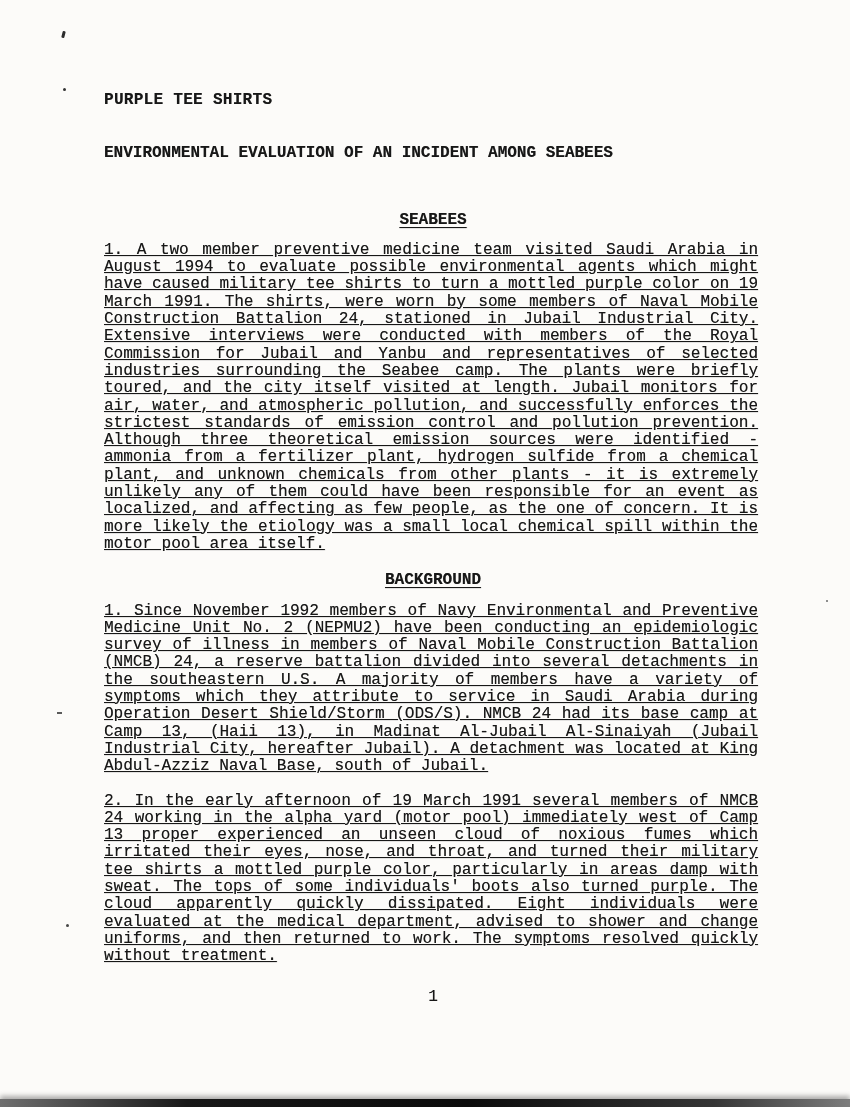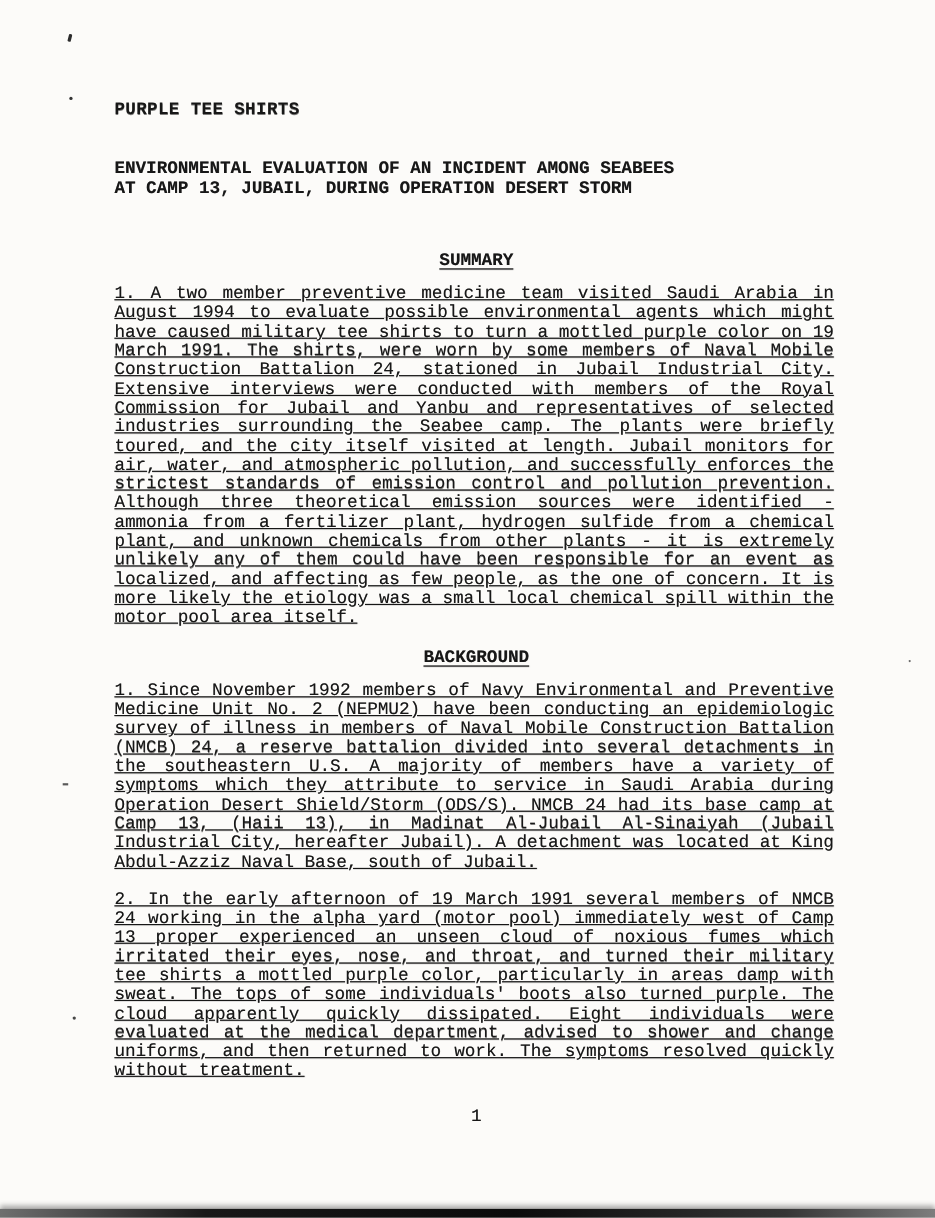--- a/index.html
+++ b/index.html
@@ -85,24 +85,23 @@
 <body>
 
 <div class="scan-page">
 
   <div class="page-content">
 
     <div class="doc-title">PURPLE TEE SHIRTS</div>
 
     <div class="doc-subtitle">ENVIRONMENTAL EVALUATION OF AN INCIDENT AMONG SEABEES</div>
 
-    <div class="doc-subtitle">AT CAMP 13, JUBAIL, DURING OPERATION DESERT STORM</div>
 
     <div class="section section-summary">
-      <div class="section-heading">SUMMARY</div>
+      <div class="section-heading">SEABEES</div>
       <p class="body-para">1.  A two member preventive medicine team visited Saudi Arabia in August 1994 to evaluate possible environmental agents which might have caused military tee shirts to turn a mottled purple color on 19 March 1991.  The shirts, were worn by some members of Naval Mobile Construction Battalion 24, stationed in Jubail Industrial City.  Extensive interviews were conducted with members of the Royal Commission for Jubail and Yanbu and representatives of selected industries surrounding the Seabee camp.  The plants were briefly toured, and the city itself visited at length.  Jubail monitors for air, water, and atmospheric pollution, and successfully enforces the strictest standards of emission control and pollution prevention.  Although three theoretical emission sources were identified - ammonia from a fertilizer plant, hydrogen sulfide from a chemical plant, and unknown chemicals from other plants - it is extremely unlikely any of them could have been responsible for an event as localized, and affecting as few people, as the one of concern.  It is more likely the etiology was a small local chemical spill within the motor pool area itself.</p>
     </div>
 
     <div class="section section-background">
       <div class="section-heading">BACKGROUND</div>
       <p class="body-para">1.   Since November 1992 members of Navy Environmental and Preventive Medicine Unit No. 2 (NEPMU2) have been conducting an epidemiologic survey of illness in members of Naval Mobile Construction Battalion (NMCB) 24, a reserve battalion divided into several detachments in the southeastern U.S. A majority of members have a variety of symptoms which they attribute to service in Saudi Arabia during Operation Desert Shield/Storm (ODS/S).  NMCB 24 had its base camp at Camp 13, (Haii 13), in Madinat Al-Jubail Al-Sinaiyah (Jubail Industrial City, hereafter Jubail).  A detachment was located at King Abdul-Azziz Naval Base, south of Jubail.</p>
       <p class="body-para">2.  In the early afternoon of 19 March 1991 several members of NMCB 24 working in the alpha yard (motor pool) immediately west of Camp 13 proper experienced an unseen cloud of noxious fumes which irritated their eyes, nose, and throat, and turned their military tee shirts a mottled purple color, particularly in areas damp with sweat.  The tops of some individuals' boots also turned purple.  The cloud apparently quickly dissipated.  Eight individuals were evaluated at the medical department, advised to shower and change uniforms, and then returned to work.  The symptoms resolved quickly without treatment.</p>
     </div>
 
     <div class="page-number">1</div>

